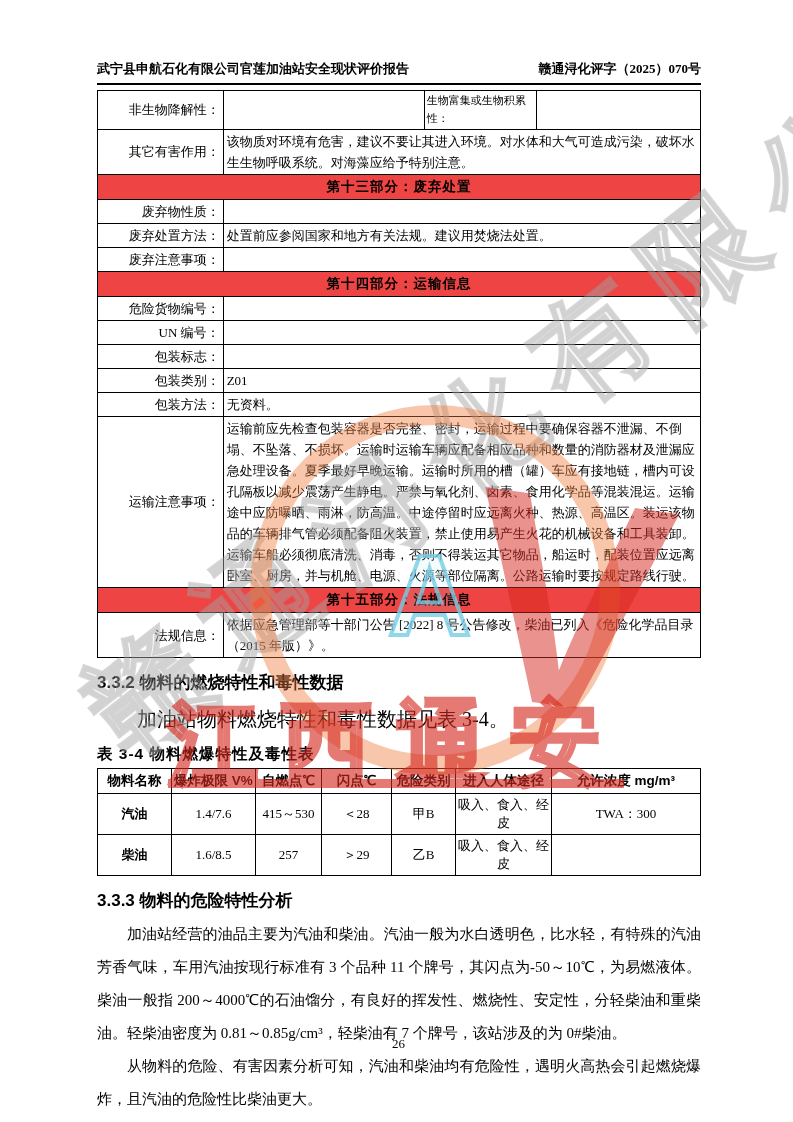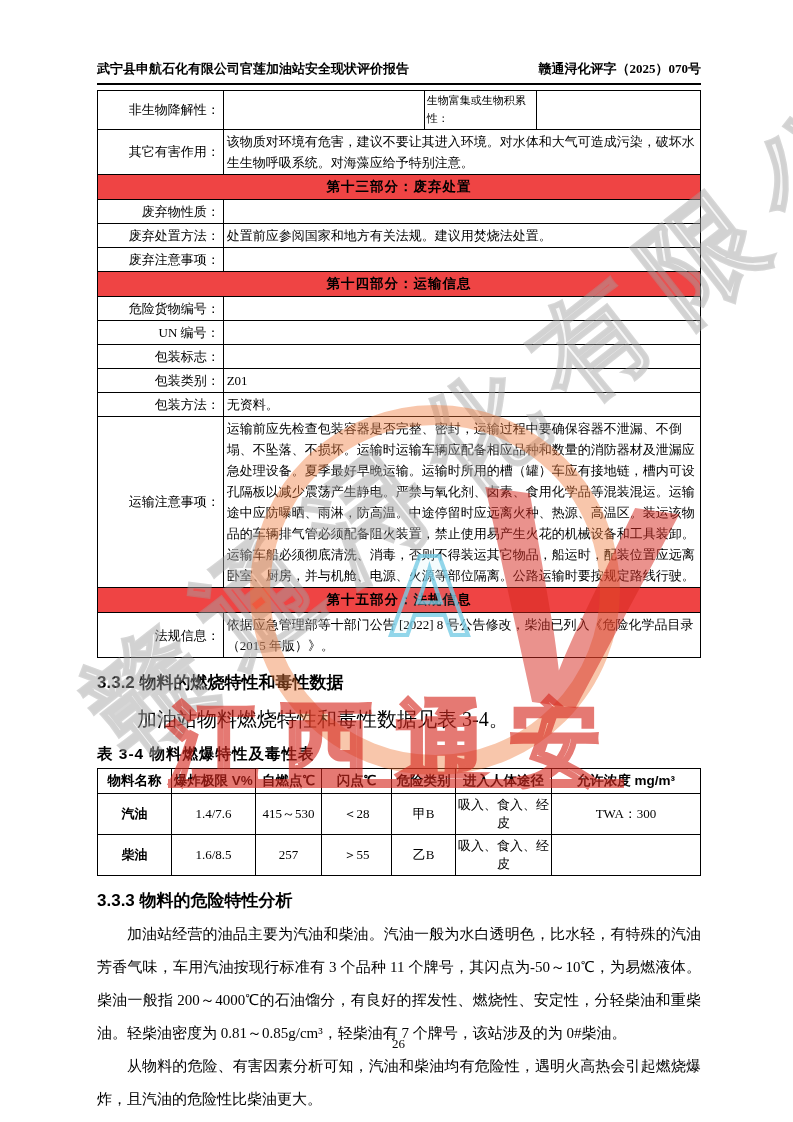--- a/index.html
+++ b/index.html
@@ -215,21 +215,21 @@
             <td>415～530</td>
             <td>＜28</td>
             <td>甲B</td>
             <td>吸入、食入、经皮</td>
             <td>TWA：300</td>
           </tr>
           <tr>
             <td class="mat">柴油</td>
             <td>1.6/8.5</td>
             <td>257</td>
-            <td>＞55</td>
+            <td>＞29</td>
             <td>乙B</td>
             <td>吸入、食入、经皮</td>
             <td></td>
           </tr>
         </tbody>
     </table>
 
     <div class="h-num">3.3.3 物料的危险特性分析</div>
     <p class="para">加油站经营的油品主要为汽油和柴油。汽油一般为水白透明色，比水轻，有特殊的汽油芳香气味，车用汽油按现行标准有 3 个品种 11 个牌号，其闪点为-50～10℃，为易燃液体。柴油一般指 200～4000℃的石油馏分，有良好的挥发性、燃烧性、安定性，分轻柴油和重柴油。轻柴油密度为 0.81～0.85g/cm³，轻柴油有 7 个牌号，该站涉及的为 0#柴油。</p>
     <p class="para">从物料的危险、有害因素分析可知，汽油和柴油均有危险性，遇明火高热会引起燃烧爆炸，且汽油的危险性比柴油更大。</p>

